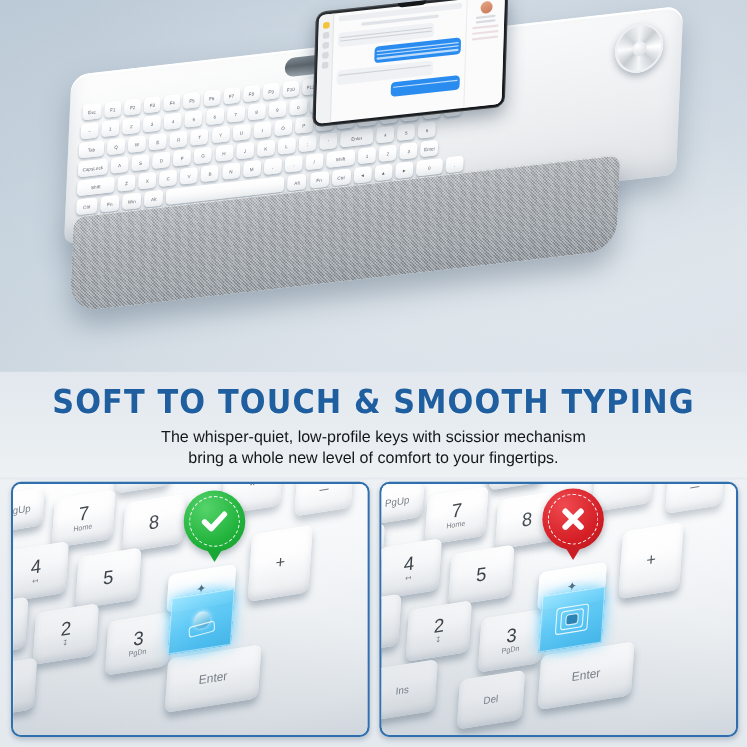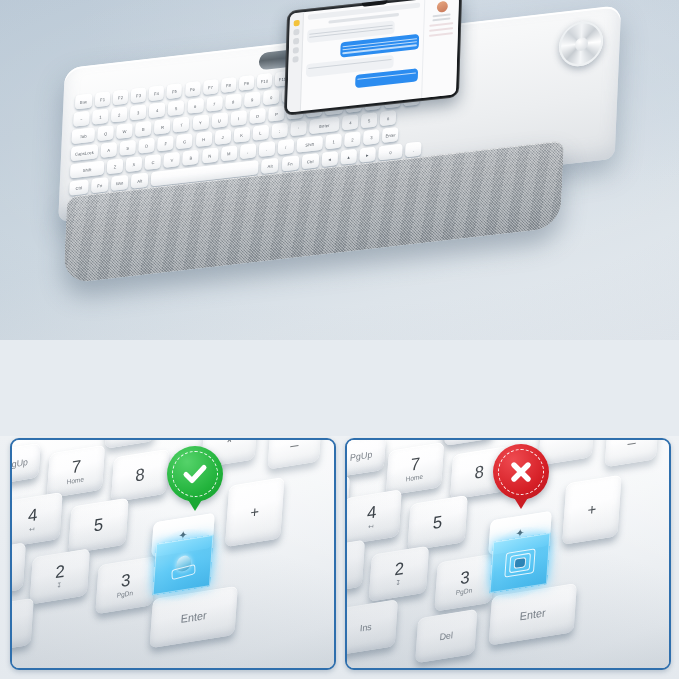--- a/index.html
+++ b/index.html
@@ -357,20 +357,27 @@
           <b></b>
             <b></b>
             <u></u>
             <u></u>
             <u></u>
         </div>
       </div>
     </div>
   </div>
 
+  <div class="textwrap">
+    <div class="headline">SOFT TO TOUCH &amp; SMOOTH TYPING</div>
+    <div class="subline">
+      <span>The whisper-quiet, low-profile keys with scissior mechanism</span><br>
+      <span>bring a whole new level of comfort to your fingertips.</span>
+    </div>
+  </div>
 
   <div class="panels">
 
     <div class="panel left">
       <div class="panel-inner">
         <div class="pad" id="pad-left">
             <div class="pkey" style="left: 6px; top: 10px; width: 46px; height: 34px;">
               <span class="sml" style="font-size: 9px;">PgUp</span>
             </div>
             <div class="pkey" style="left: 118px; top: -4px; width: 50px; height: 30px;"></div>

